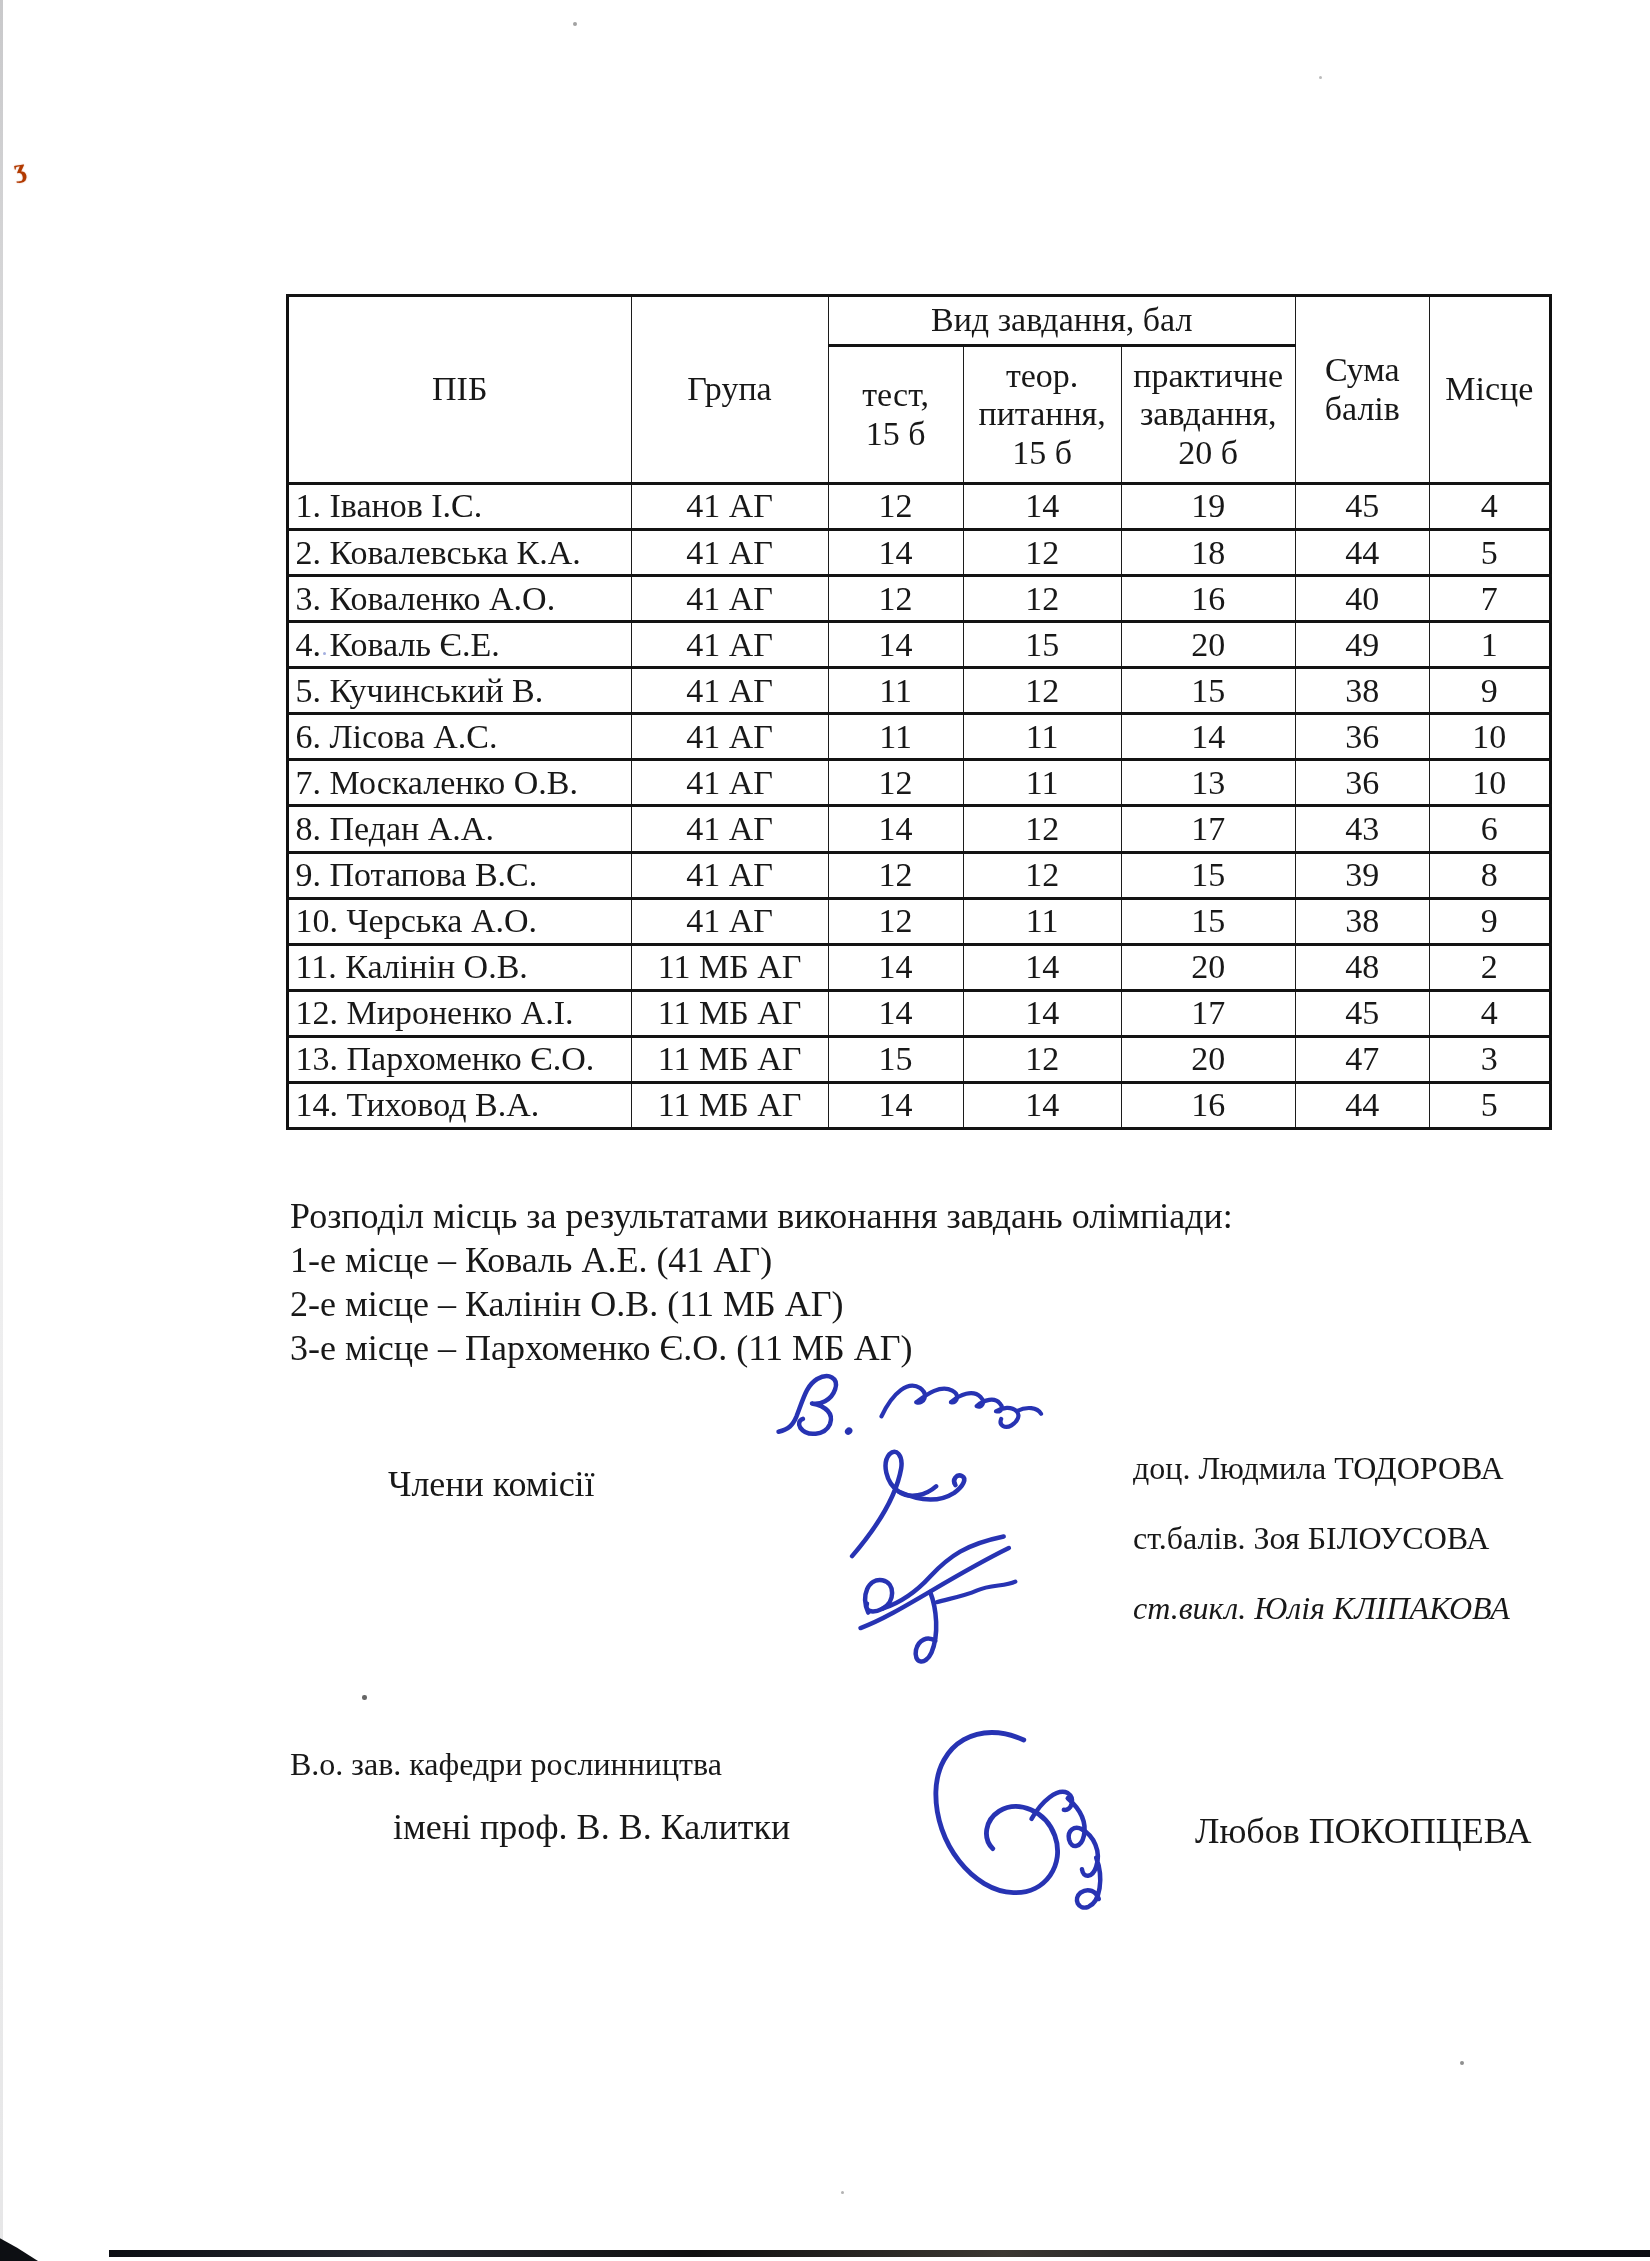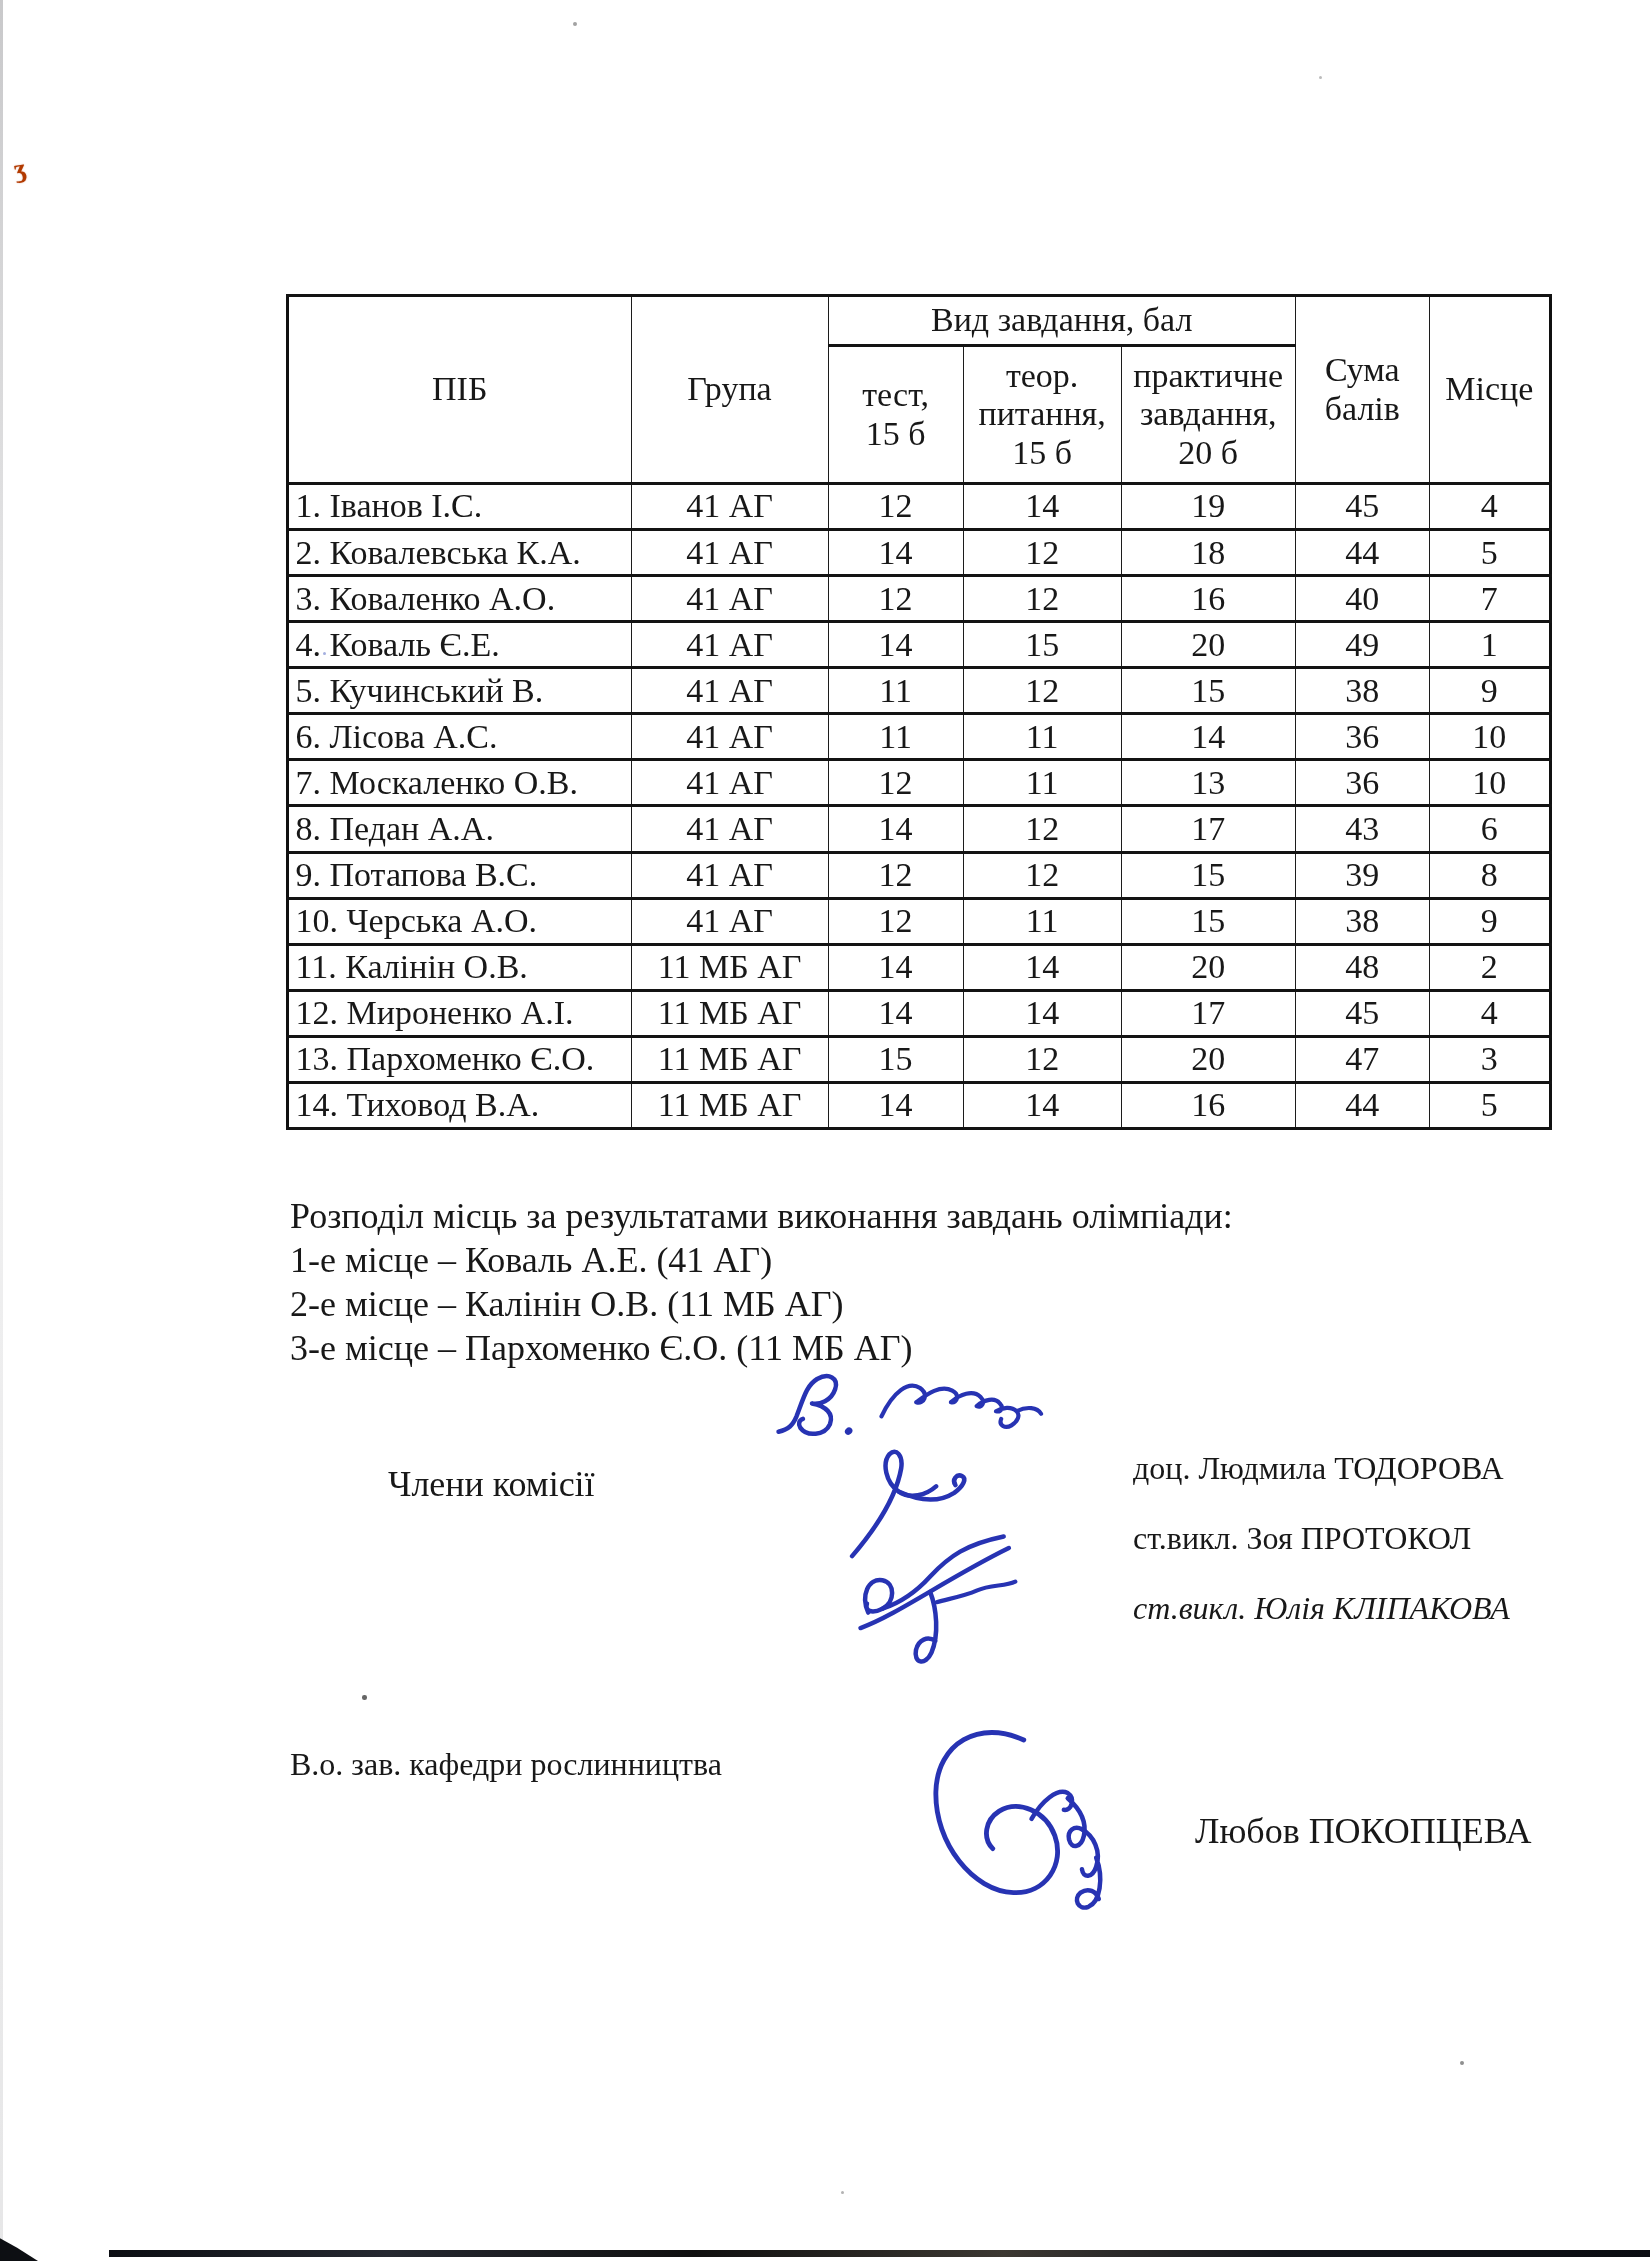--- a/index.html
+++ b/index.html
@@ -230,41 +230,42 @@
 
   <div class="abs results">
     <div class="line">Розподіл місць за результатами виконання завдань олімпіади:</div>
     <div class="line">1-е місце – Коваль А.Е. (41 АГ)</div>
     <div class="line">2-е місце – Калінін О.В. (11 МБ АГ)</div>
     <div class="line">3-е місце – Пархоменко Є.О. (11 МБ АГ)</div>
   </div>
 
   <div class="abs commission-label">Члени комісії</div>
   <div class="abs member m0">доц. Людмила ТОДОРОВА</div>
-  <div class="abs member m1">ст.викл. Зоя ПРОТОКОЛ</div>
+  <div class="abs member m1">ст.балів. Зоя БІЛОУСОВА</div>
   <div class="abs member m2">ст.викл. Юлія КЛІПАКОВА</div>
 
   <svg class="sig" style="left:766px;top:1370px;" width="285" height="74" viewBox="0 0 440 115">
     <path stroke-width="7" d="M18,96 C34,92 40,86 46,72 C58,40 62,24 78,14 C96,4 112,12 106,30 C100,48 82,54 70,52 C92,56 104,68 98,84 C90,102 62,104 52,90 C48,84 50,78 56,76"></path>
     <path stroke-width="8" d="M126,94 C128,92 130,94 128,96 C126,98 124,96 126,94"></path>
     <path stroke-width="6.5" d="M178,72 C196,34 220,16 238,28 C252,38 244,54 232,50 C246,40 268,22 288,32 C300,38 296,52 286,50 C300,38 320,30 332,42 C340,50 334,60 326,56 C338,46 354,42 362,52 C368,58 364,66 356,64 C366,58 380,56 388,64 C394,70 390,80 380,86 C370,92 360,86 364,76 M388,64 C404,56 420,58 426,68"></path>
   </svg>
   <svg class="sig" style="left:834px;top:1441px;" width="168" height="123" viewBox="0 0 260 190">
     <path stroke-width="7" d="M28,178 C64,136 96,88 104,42 C107,22 96,10 86,20 C74,34 80,64 100,78 C118,90 142,84 158,70"></path>
     <path stroke-width="7" d="M100,78 C126,90 158,98 186,80 C200,70 206,58 198,54 C190,50 182,60 188,68"></path>
   </svg>
   <svg class="sig" style="left:851px;top:1530px;" width="188" height="158" viewBox="0 0 290 245">
     <path stroke-width="7" d="M26,128 C14,102 26,74 48,78 C68,82 68,112 48,122 C32,130 20,126 24,114"></path>
     <path stroke-width="7" d="M48,122 C78,112 102,94 122,72 C152,40 178,22 236,10"></path>
     <path stroke-width="7" d="M14,152 C70,132 150,74 244,28"></path>
     <path stroke-width="7" d="M122,96 C132,122 136,162 124,190 C114,212 96,206 100,186 C104,170 118,164 130,172"></path>
     <path stroke-width="6.5" d="M132,112 C154,106 176,102 194,94 C216,84 238,88 254,80"></path>
   </svg>
 
   <div class="abs appr1">В.о. зав. кафедри рослинництва</div>
+  <div class="abs appr2">імені проф. В. В. Калитки</div>
   <div class="abs appr-name">Любов ПОКОПЦЕВА</div>
 
   <svg class="sig" style="left:902px;top:1709px;" width="230" height="223" viewBox="0 0 355 345">
     <path stroke-width="7.5" d="M188,48 C120,16 54,52 52,128 C50,208 110,282 172,284 C222,286 252,240 236,196 C222,158 180,140 150,158 C128,172 124,200 140,216"></path>
     <path stroke-width="7" d="M200,170 C216,142 240,122 256,130 C268,138 262,158 250,156 M256,138 C272,152 286,172 281,196 C277,214 262,218 258,202 C255,188 266,180 278,186"></path>
     <path stroke-width="7" d="M278,186 C296,196 308,220 300,244 C294,262 280,262 278,248 M300,230 C312,262 306,298 288,306 C272,312 264,294 276,284 C288,276 300,282 304,294"></path>
   </svg>
 
 </div>
 

